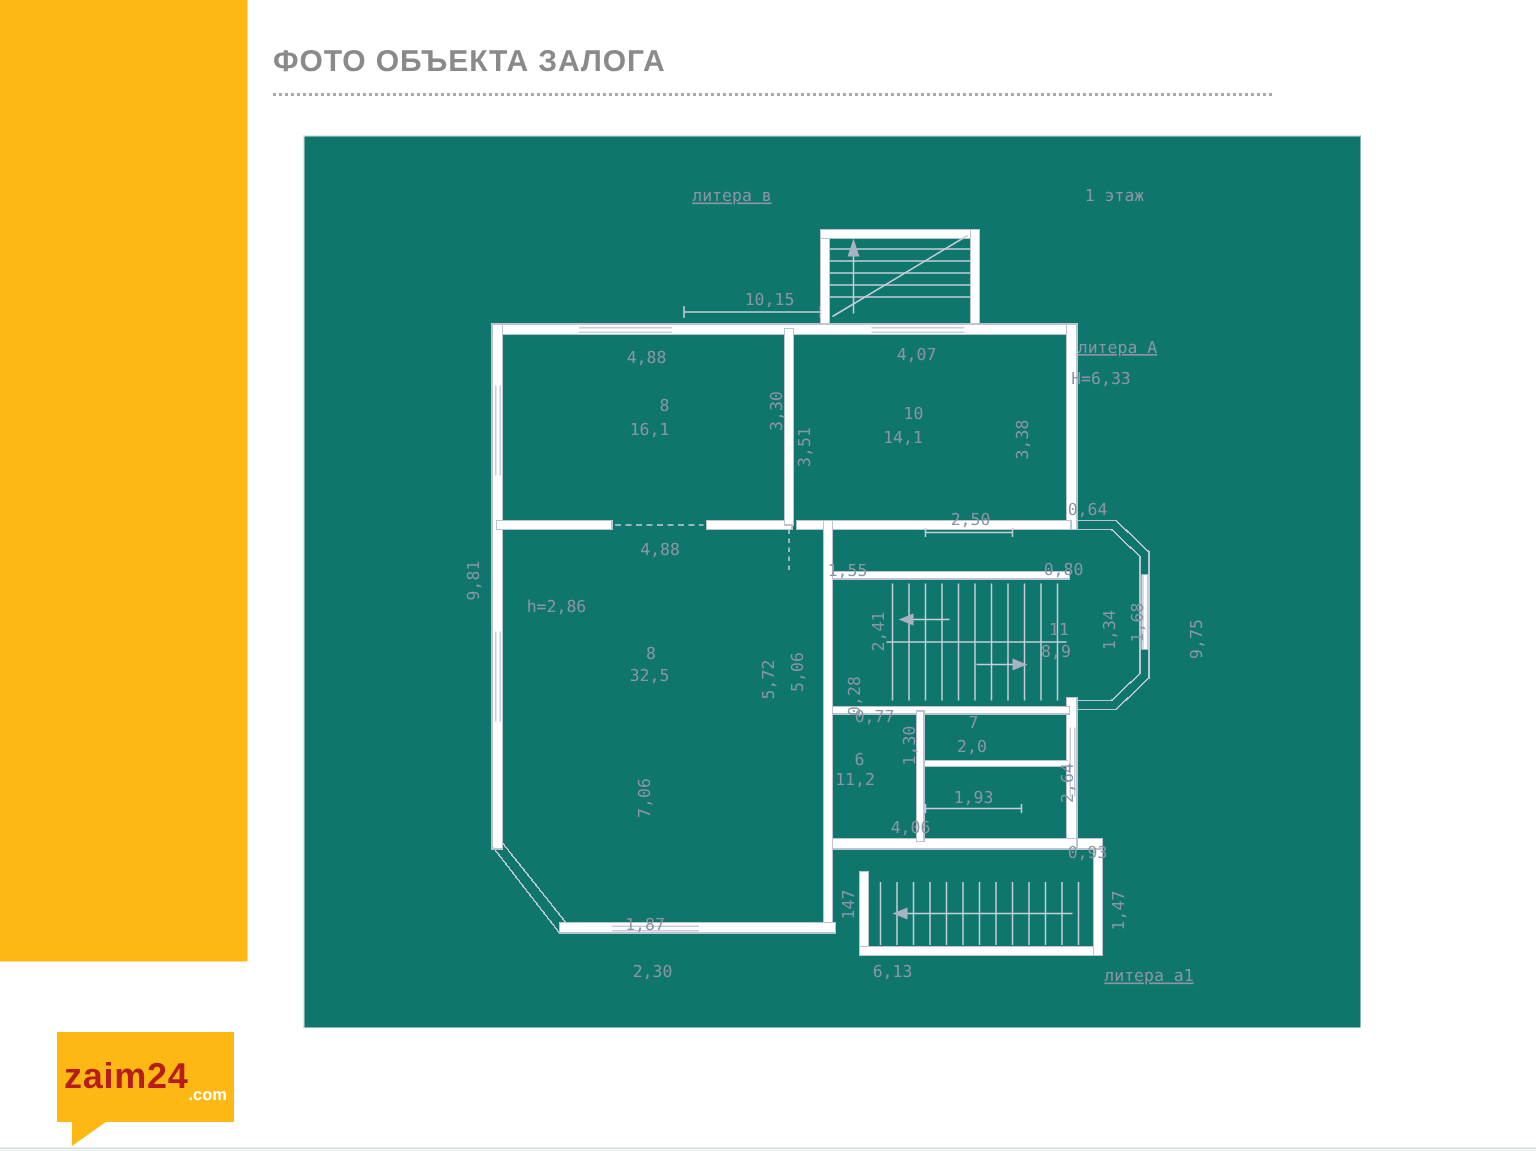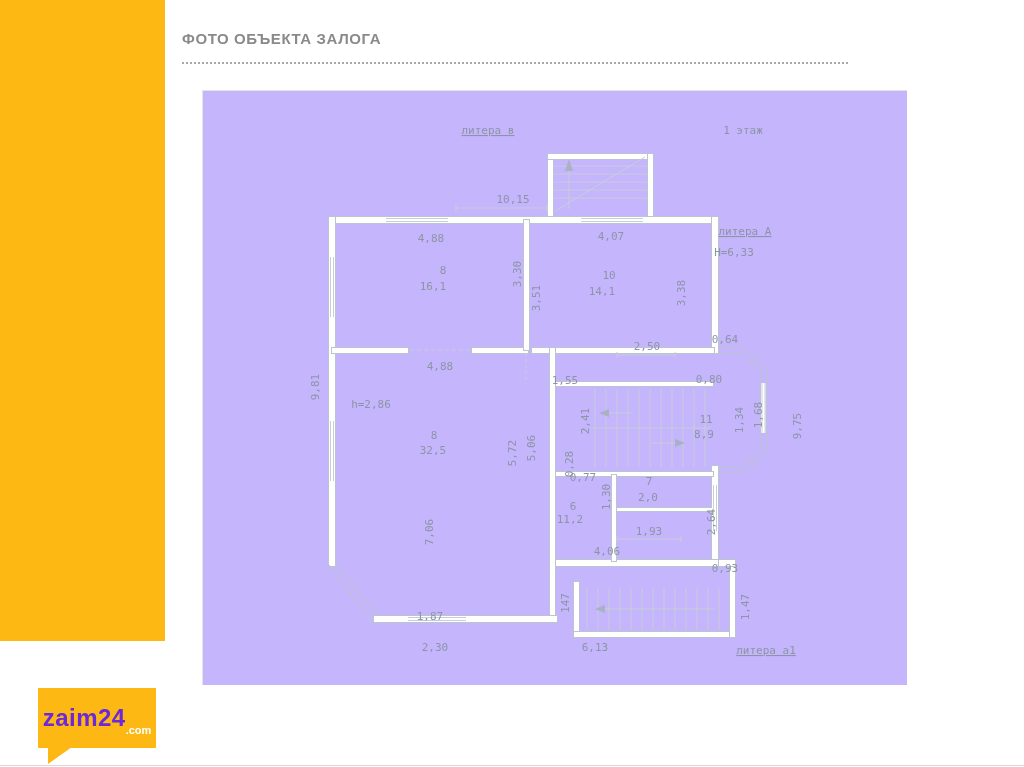--- a/index.html
+++ b/index.html
@@ -5,29 +5,29 @@
   html,body{margin:0;padding:0;background:#ffffff;}
   body{width:1024px;height:767px;overflow:hidden;font-family:"Liberation Sans",sans-serif;}
   .slide{position:relative;width:1024px;height:767px;background:#ffffff;}
 
   .accent-bar{position:absolute;left:0;top:0;width:165px;height:641px;background:#fdb813;}
 
   .logo{position:absolute;left:38px;top:688px;width:118px;height:60px;background:#fdb813;
         display:flex;align-items:center;justify-content:center;}
   .logo::after{content:"";position:absolute;left:10px;bottom:-16px;width:0;height:0;
         border-top:17px solid #fdb813;border-right:24px solid transparent;}
-  .logo .nm{color:#6d28d9;font-weight:bold;font-size:24px;letter-spacing:0.5px;}
+  .logo .nm{color:#b91c1c;font-weight:bold;font-size:24px;letter-spacing:0.5px;}
   .logo .sx{color:#ffffff;font-size:11px;font-weight:bold;align-self:flex-end;margin-bottom:12px;}
 
-  .title{position:absolute;left:182px;top:30px;margin:0;color:#8a8a8a;font-size:15px;
+  .title{position:absolute;left:182px;top:30px;margin:0;color:#8a8a8a;font-size:20px;
          font-weight:bold;letter-spacing:0.6px;}
   .dots{position:absolute;left:182px;top:62px;width:666px;height:0;
         border-bottom:2px dotted #a9a9a9;}
 
-  .plan{position:absolute;left:202px;top:90px;width:704px;height:594px;background:#c4b5fd;
+  .plan{position:absolute;left:202px;top:90px;width:704px;height:594px;background:#0f766e;
         border-left:1px solid #e4e4e4;border-top:1px solid #e4e4e4;}
   .plan svg{display:block;width:100%;height:100%;}
 
   .walls rect, .walls path{fill:#ffffff;stroke:#bcc4d2;stroke-width:1;shape-rendering:crispEdges;}
   .walls path{fill:none;}
   .thin line, .thin path{stroke:#c7cdd9;stroke-width:1;fill:none;}
   .thin polygon{fill:#a9b2c2;stroke:none;}
   .thin rect.winfill{fill:#ffffff;stroke:none;}
   .labels text{font-family:"DejaVu Sans Mono",monospace;font-size:11px;fill:#8d95a5;}
 

